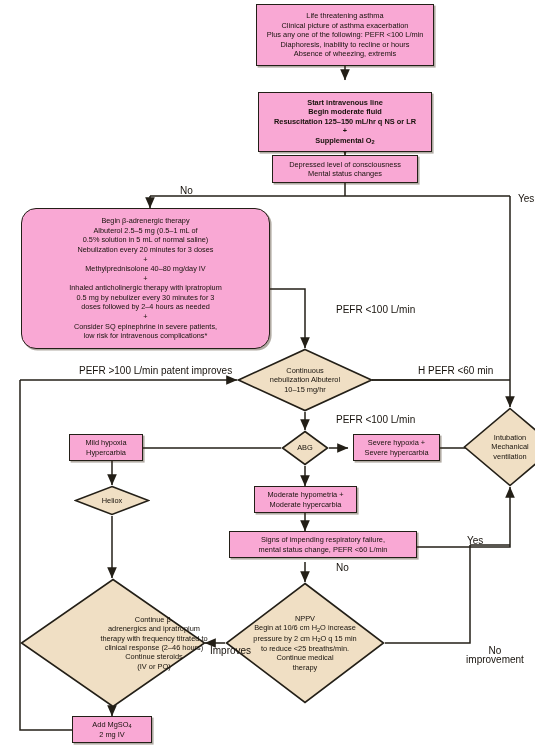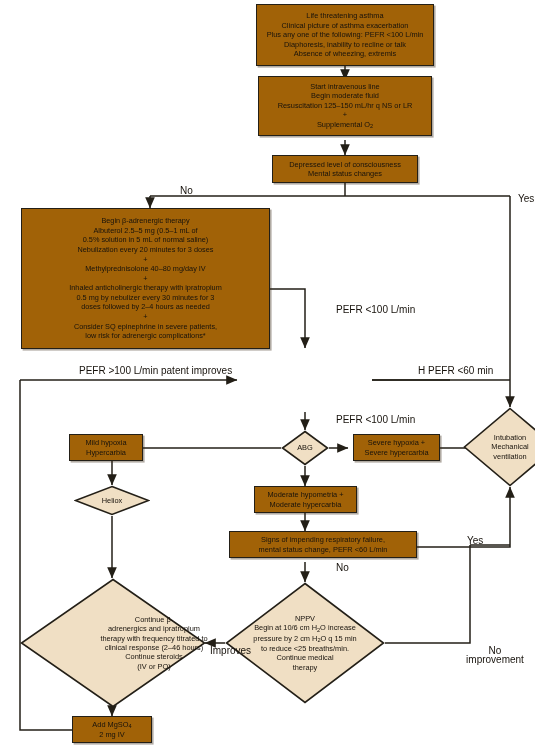--- a/index.html
+++ b/index.html
@@ -31,21 +31,21 @@
     display: flex;
     align-items: center;
     justify-content: center;
     text-align: center;
     font-size: 7.4px;
     line-height: 9.4px;
     color: #17120c;
     z-index: 3;
   }
   .box {
-    background: #a16207;
+    background: #f9a8d4;
     border: 1.4px solid #231f17;
     padding: 3px 0;
   }
   .box.rounded { border-radius: 0; }
   .box.shadow { box-shadow: 1.6px 1.6px 0 rgba(60,45,25,0.40); }
   .diamond-wrap {
     position: absolute;
     z-index: 3;
   }
   .diamond-wrap svg {
@@ -142,60 +142,72 @@
 
       <path d="M20,640 L20,730 L72,730"></path>
     </g>
   </svg>
 
   <div class="node box shadow" style="left:256px; top:4px; width:178px; height:62px;">
     <div>
       <div>Life threatening asthma</div>
       <div>Clinical picture of asthma exacerbation</div>
       <div>Plus any one of the following: PEFR &lt;100 L/min</div>
-      <div>Diaphoresis, inability to recline or talk</div>
+      <div>Diaphoresis, inability to recline or hours</div>
       <div>Absence of wheezing, extremis</div>
     </div>
   </div>
 
-  <div class="node box shadow" style="left:258px; top:76px; width:174px; height:60px;">
+  <div class="node box shadow" style="left:258px; top:92px; width:174px; height:60px;font-weight:bold;">
     <div>
       <div>Start intravenous line</div>
       <div>Begin moderate fluid</div>
       <div>Resuscitation 125–150 mL/hr q NS or LR</div>
       <div>+</div>
       <div>Supplemental O<sub>2</sub></div>
     </div>
   </div>
 
   <div class="node box shadow" style="left:272px; top:155px; width:146px; height:28px;">
     <div>
       <div>Depressed level of consciousness</div>
       <div>Mental status changes</div>
     </div>
   </div>
 
-  <div class="node box shadow" style="left:21px; top:208px; width:249px; height:141px; font-size:7.3px; line-height:9.6px;">
+  <div class="node box shadow" style="left:21px; top:208px; width:249px; height:141px; font-size:7.3px; line-height:9.6px;border-radius:15px;">
     <div>
       <div>Begin β-adrenergic therapy</div>
       <div>Albuterol 2.5–5 mg (0.5–1 mL of</div>
       <div>0.5% solution in 5 mL of normal saline)</div>
       <div>Nebulization every 20 minutes for 3 doses</div>
       <div>+</div>
       <div>Methylprednisolone 40–80 mg/day IV</div>
       <div>+</div>
       <div>Inhaled anticholinergic therapy with ipratropium</div>
       <div>0.5 mg by nebulizer every 30 minutes for 3</div>
       <div>doses followed by 2–4 hours as needed</div>
       <div>+</div>
       <div>Consider SQ epinephrine in severe patients,</div>
-      <div>low risk for adrenergic complications*</div>
-    </div>
-  </div>
-
+      <div>low risk for intravenous complications*</div>
+    </div>
+  </div>
+
+  <div class="diamond-wrap" style="left:237px; top:348px; width:136px; height:64px;">
+    <svg viewBox="0 0 136 64" preserveAspectRatio="none">
+      <polygon points="68,1.5 134.5,32 68,62.5 1.5,32" fill="#f0dfc4" stroke="#231f17" stroke-width="1.6"></polygon>
+    </svg>
+    <div class="diamond-label">
+      <div>
+        <div>Continuous</div>
+        <div>nebulization Albuterol</div>
+        <div>10–15 mg/hr</div>
+      </div>
+    </div>
+  </div>
 
   <div class="diamond-wrap" style="left:463px; top:407px; width:94px; height:80px;">
     <svg viewBox="0 0 94 80" preserveAspectRatio="none">
       <polygon points="47,1.5 92.5,40 47,78.5 1.5,40" fill="#f0dfc4" stroke="#231f17" stroke-width="1.6"></polygon>
     </svg>
     <div class="diamond-label" style="padding:0 4px;">
       <div>
         <div>Intubation</div>
         <div>Mechanical</div>
         <div>ventilation</div>

